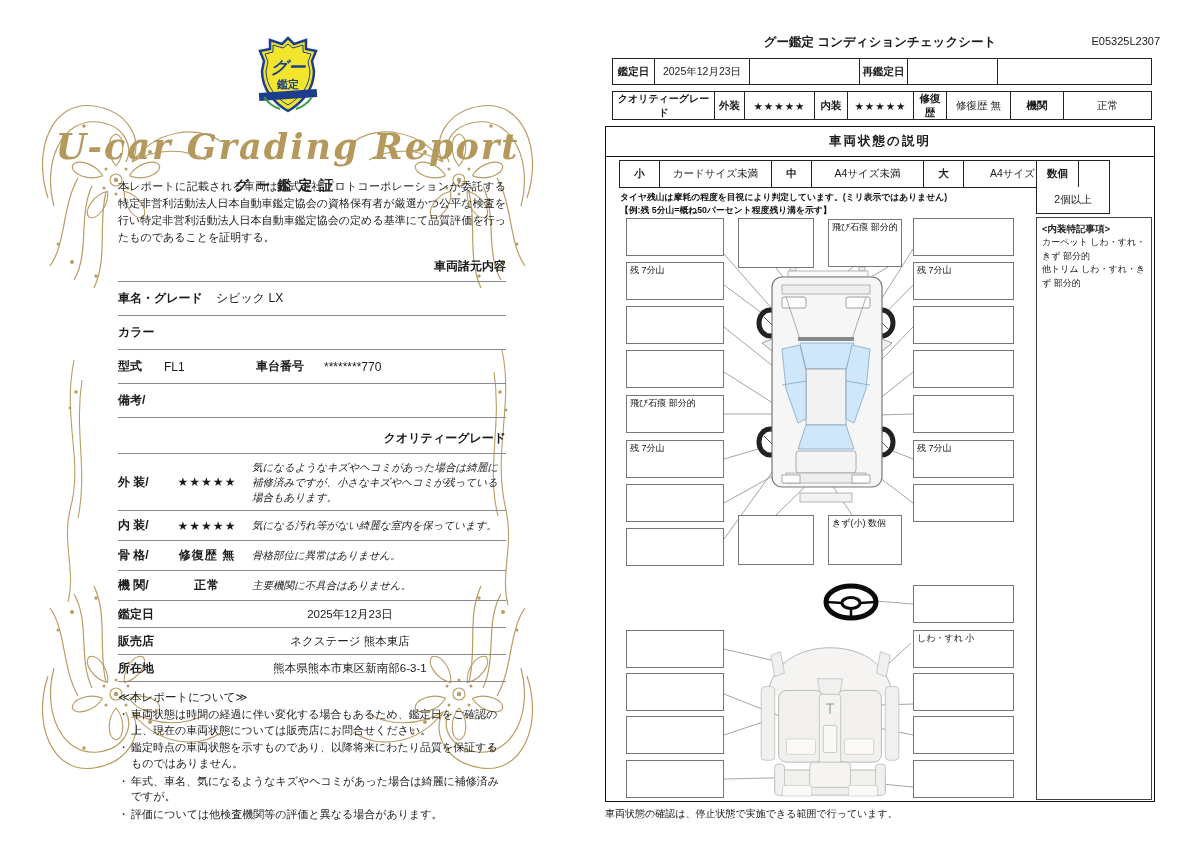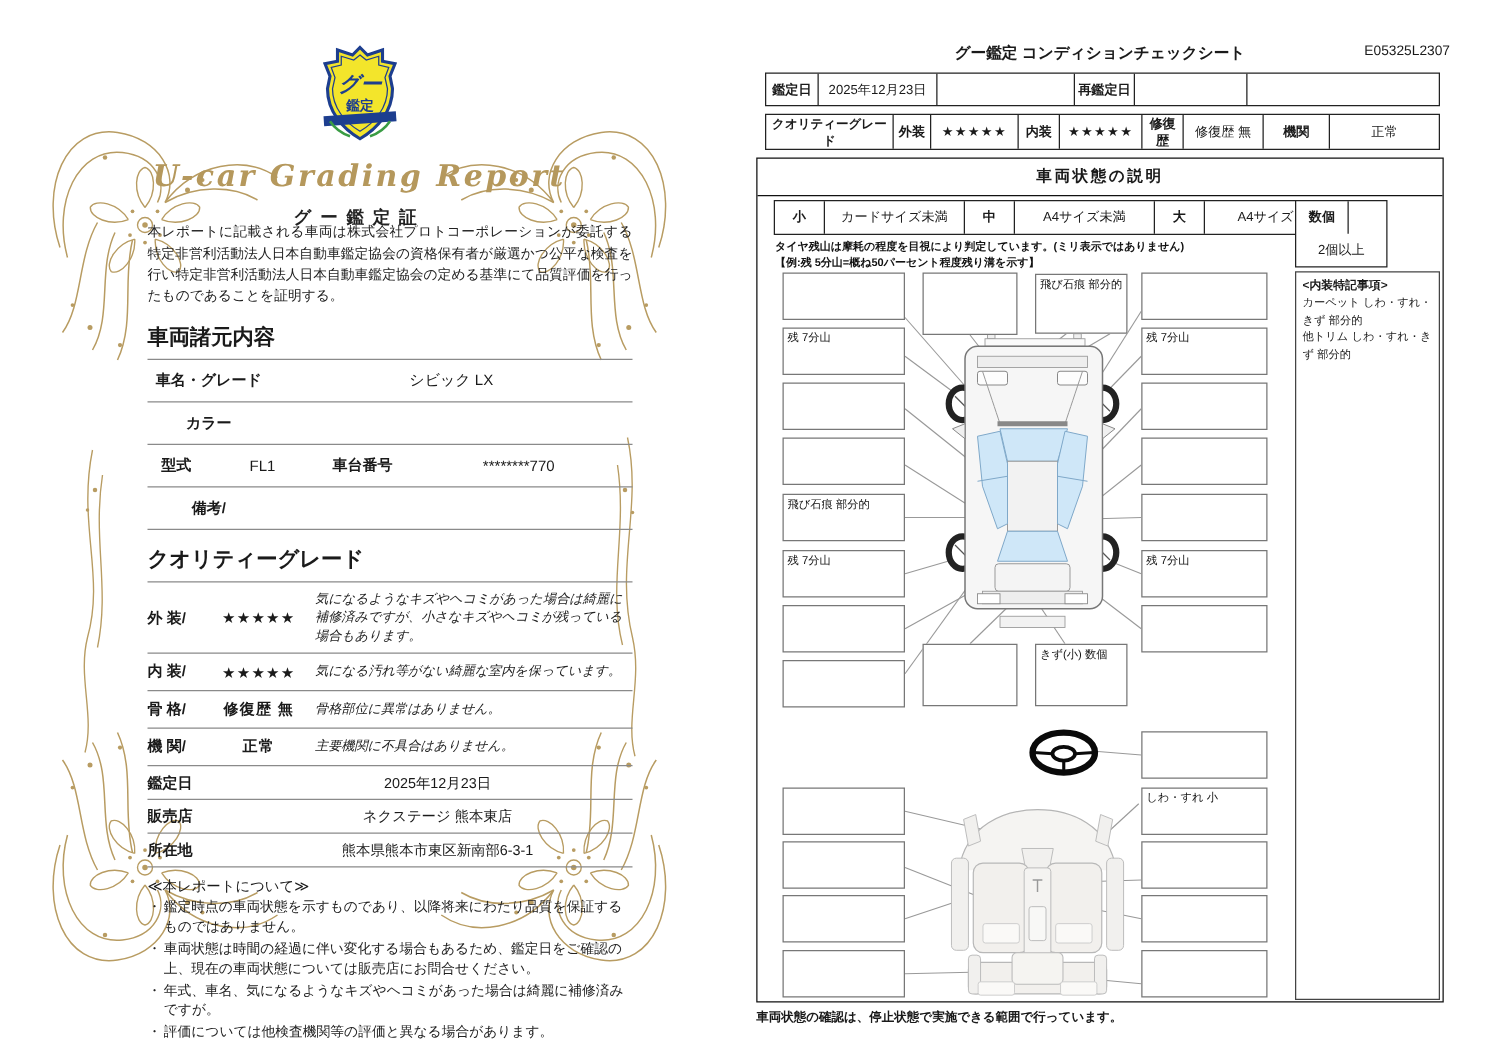--- a/index.html
+++ b/index.html
@@ -6,26 +6,26 @@
   body{width:1200px;height:848px;position:relative;overflow:hidden;
        font-family:"Liberation Sans","DejaVu Sans",sans-serif;color:#1a1a1a;}
   .canvas{position:absolute;inset:0;background:#fff;}
 
   
   .left-page{position:absolute;left:30px;top:40px;width:515px;height:790px;}
   .ornaments{position:absolute;inset:0;pointer-events:none;}
   .lp-content{position:absolute;inset:0;z-index:2;}
   .badge-wrap{position:absolute;left:0;right:0;top:-4px;text-align:center;}
   .lp-title{margin:86px 0 0;text-align:center;font-family:"DejaVu Serif","Liberation Serif",serif;
-            font-style:italic;font-weight:bold;font-size:24px;color:#b5985c;letter-spacing:2px;}
+            font-style:italic;font-weight:bold;font-size:35px;color:#b5985c;letter-spacing:2px;}
   .lp-cert{text-align:center;font-size:14px;font-weight:bold;letter-spacing:7px;margin-top:10px;color:#222;}
   .lp-col{position:absolute;left:88px;width:388px;top:138px;}
   .lp-intro{font-size:11px;line-height:1.55;text-align:justify;margin:0;color:#222;}
-  .lp-spec-heading,.lp-grade-heading{text-align:left;font-size:17px;font-weight:bold;margin:12px 0 6px;}
-  .spec-table{border-top:1px solid #8a8a8a;text-align:center;}
+  .lp-spec-heading,.lp-grade-heading{text-align:right;font-size:12px;font-weight:bold;margin:12px 0 6px;}
+  .spec-table{border-top:1px solid #8a8a8a;}
   .srow{display:flex;align-items:center;min-height:29px;border-bottom:1px solid #8a8a8a;font-size:12px;padding:2px 0;}
   .slabel{width:98px;font-weight:bold;flex:none;}
   .slabel.sm{width:46px;}
   .sval{flex:1;}
   .sval.w1{flex:none;width:100px;}
   .sval.w2{flex:none;width:92px;}
   .slabel2{flex:none;width:96px;font-weight:bold;}
   .slabel2.narrow{width:68px;}
   .sval2{flex:1;}
   .grow{display:flex;align-items:center;border-bottom:1px solid #8a8a8a;padding:6px 0;font-size:11px;}
@@ -62,21 +62,21 @@
   .legend .cell:last-child{border-right:none;}
   .legend .k{font-weight:bold;}
   .tire-notes{position:absolute;left:14px;top:64px;font-size:8.8px;font-weight:bold;line-height:1.45;color:#111;}
   .sidebar{position:absolute;left:430px;top:90px;width:116px;height:583px;border:1px solid #444;
            box-sizing:border-box;padding:4px 5px;font-size:9px;line-height:1.5;background:#fff;}
   .sidebar .sb-h{font-weight:bold;font-size:9.5px;}
   .cb{position:absolute;border:1px solid #777;box-sizing:border-box;font-size:9px;padding:2px 3px;
       background:#fff;line-height:1.25;color:#111;}
   .leader{position:absolute;left:0;top:0;pointer-events:none;}
   .art{position:absolute;}
-  .rp-footer{margin:5px 0 0 5px;font-size:10px;font-weight:bold;}
+  .rp-footer{margin:5px 0 0 5px;font-size:10px;font-weight:normal;}
 </style>
 </head>
 <body>
 
 <div class="canvas">
 
   <section class="left-page">
 
     <svg class="ornaments" width="515" height="790" viewBox="0 0 515 790">
       <defs>
@@ -198,22 +198,22 @@
             <span class="ival">ネクステージ 熊本東店</span>
           </div>
           <div class="irow">
             <span class="ilabel">所在地</span>
             <span class="ival">熊本県熊本市東区新南部6-3-1</span>
           </div>
         </div>
 
         <div class="about-h">≪本レポートについて≫</div>
         <ul class="about">
+          <li>車両状態は時間の経過に伴い変化する場合もあるため、鑑定日をご確認の上、現在の車両状態については販売店にお問合せください。</li>
           <li>鑑定時点の車両状態を示すものであり、以降将来にわたり品質を保証するものではありません。</li>
-          <li>車両状態は時間の経過に伴い変化する場合もあるため、鑑定日をご確認の上、現在の車両状態については販売店にお問合せください。</li>
           <li>年式、車名、気になるようなキズやヘコミがあった場合は綺麗に補修済みですが。</li>
           <li>評価については他検査機関等の評価と異なる場合があります。</li>
         </ul>
 
       </div>
     </div>
   </section>
 
   <section class="right-page">
 

